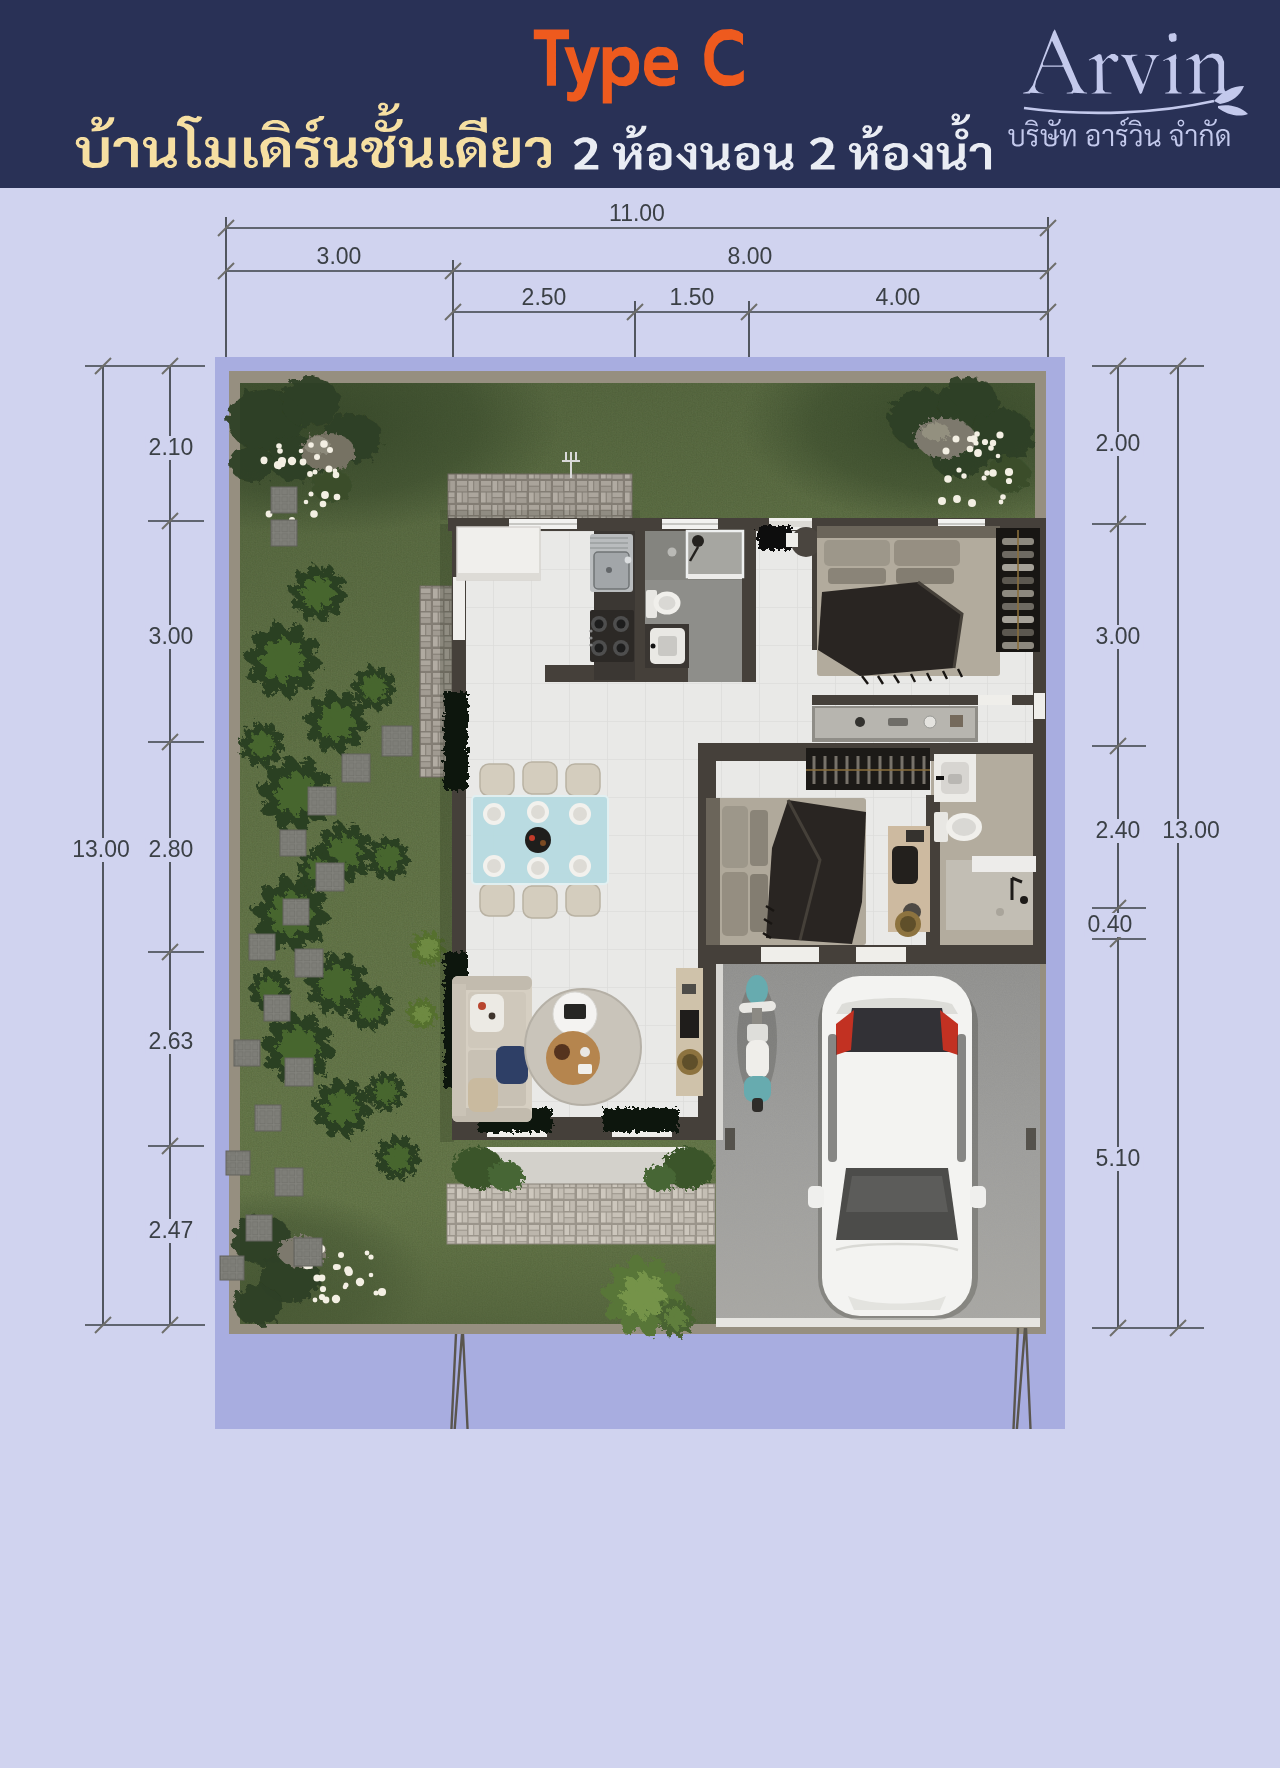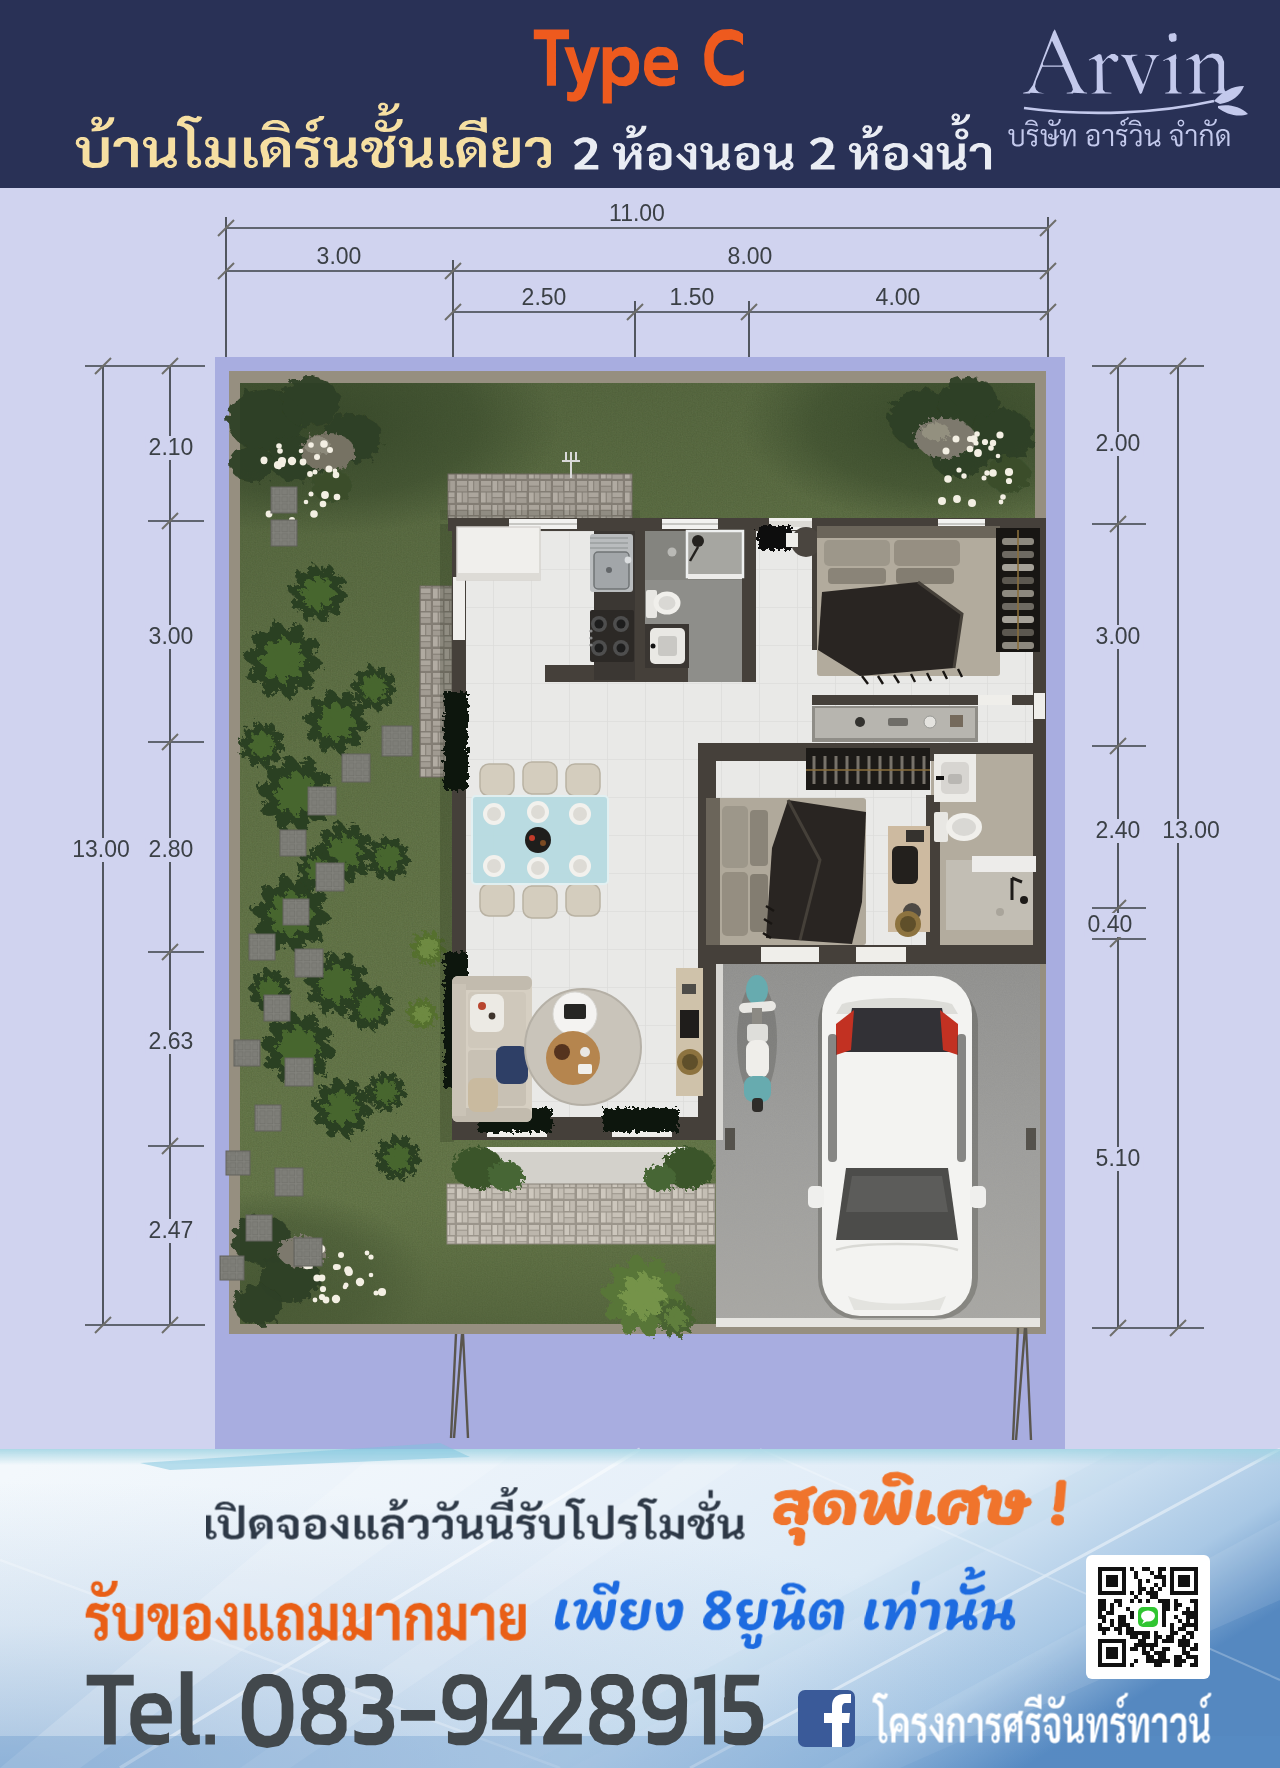--- a/index.html
+++ b/index.html
@@ -1,14 +1,14 @@
 <!DOCTYPE html>
 <html><head><meta charset="utf-8"><style>
 html,body{margin:0;padding:0;background:#d0d3ef;font-family:"Liberation Sans",sans-serif}
-.page{position:relative;width:1280px;height:1768px;overflow:hidden}
+.page{position:relative;width:1280px;height:1429px;overflow:hidden}
 </style></head>
 <body>
 <div class="page">
 <svg width="1280" height="1768" viewBox="0 0 1280 1768">
 <defs>
 <pattern id="brickG" width="24" height="24" patternUnits="userSpaceOnUse">
  <rect width="24" height="24" fill="#837d74"></rect>
  <rect x="1" y="1" width="10" height="4.7" fill="#aaa49b"></rect>
           <rect x="1" y="6.7" width="10" height="4.7" fill="#a09a91"></rect>
  <rect x="12.5" y="1" width="4.7" height="10" fill="#b0aaa1"></rect>

